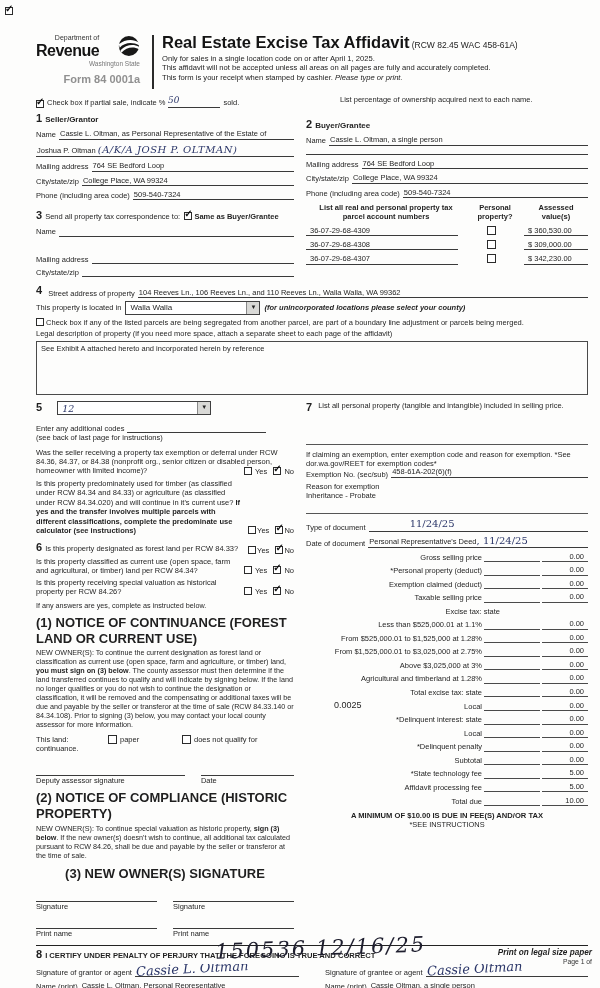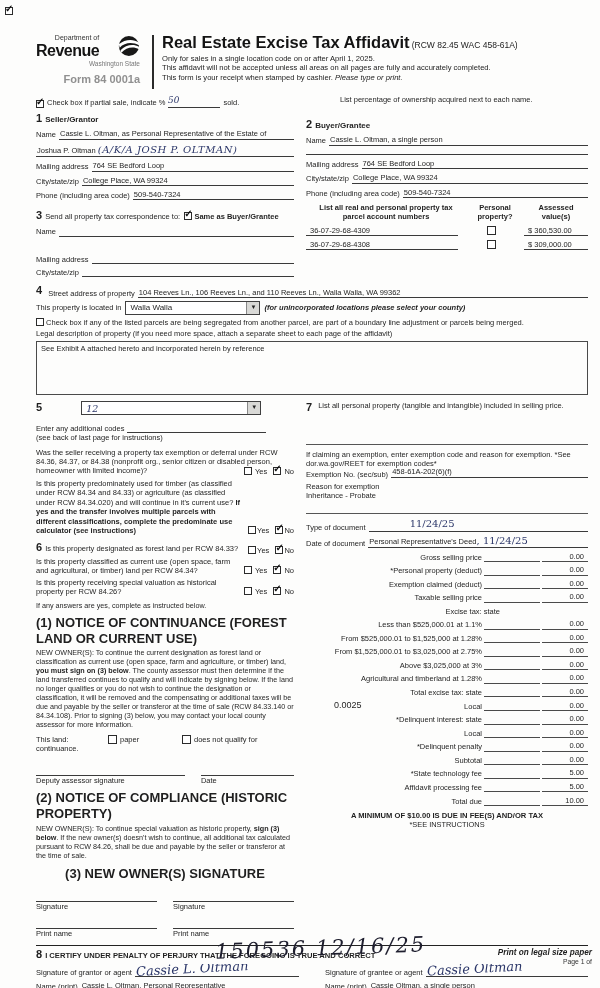--- a/index.html
+++ b/index.html
@@ -254,20 +254,25 @@
         <div class="parcel-row">
           <span class="pnum">36-07-29-68-4309</span>
           <span class="pbox"><span class="cb cb-lg"></span></span>
           <span class="pval">$ 360,530.00</span>
         </div>
         <div class="parcel-row">
           <span class="pnum">36-07-29-68-4308</span>
           <span class="pbox"><span class="cb cb-lg"></span></span>
           <span class="pval">$ 309,000.00</span>
         </div>
+        <div class="parcel-row">
+          <span class="pnum">36-07-29-68-4307</span>
+          <span class="pbox"><span class="cb cb-lg"></span></span>
+          <span class="pval">$ 342,230.00</span>
+        </div>
       </div>
     </div>
 
     <div style="margin-top:7px;">
       <div class="line-row" style="margin-top:0;">
         <span class="sec-num">4</span>
         <span class="lbl">Street address of property</span>
         <span class="val">104 Reeves Ln., 106 Reeves Ln., and 110 Reeves Ln., Walla Walla, WA 99362</span>
       </div>
       <div style="margin-top:3px; display:flex; align-items:center; gap:4px;">
@@ -285,21 +290,21 @@
       <div style="margin-top:2px;">Legal description of property (if you need more space, attach a separate sheet to each page of the affidavit)</div>
       <div class="legal-box">
         <span>See Exhibit A attached hereto and incorporated herein by reference</span>
       </div>
     </div>
 
     <div class="cols" style="margin-top:6px;">
       <div class="col-l">
         <div style="display:flex; align-items:center; gap:12px;">
           <span class="sec-num">5</span>
-          <span class="dd" style="width:180px;margin-left:24px;">
+          <span class="dd" style="width:154px;">
             <span class="dd-text hand" style="flex:1; font-size:9.5px;">12</span>
             <span class="dd-btn">▼</span>
           </span>
         </div>
         <div class="line-row" style="margin-top:9px; width:230px;">
           <span class="lbl">Enter any additional codes</span>
           <span class="val"></span>
         </div>
         <div>(see back of last page for instructions)</div>
 

